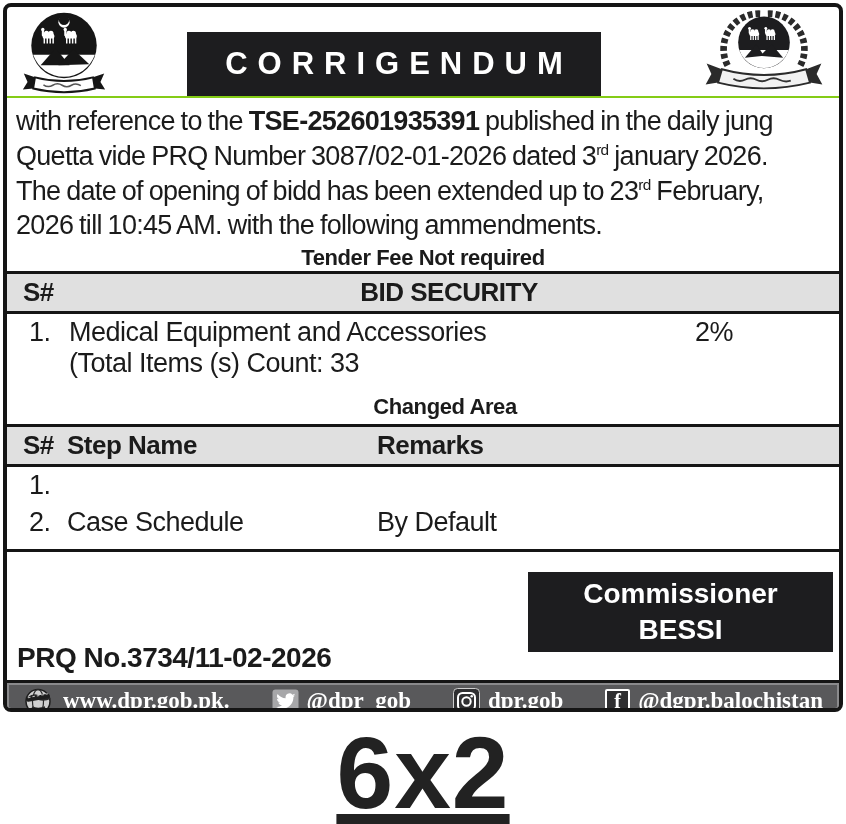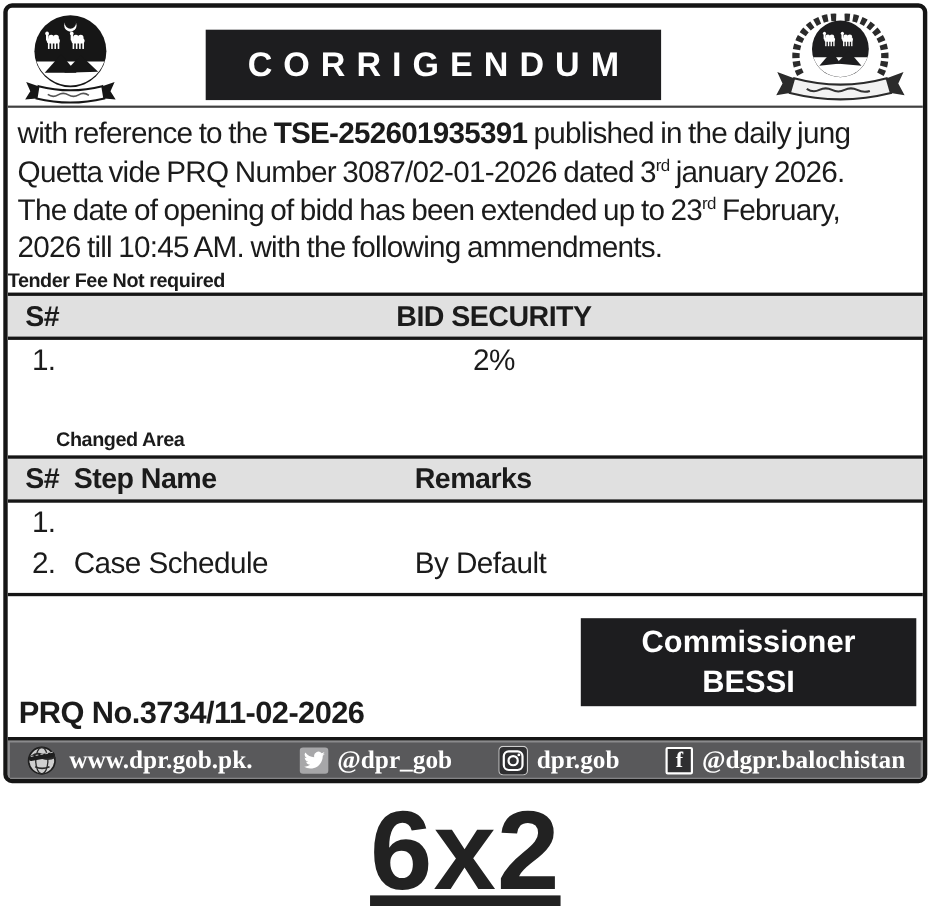--- a/index.html
+++ b/index.html
@@ -7,37 +7,37 @@
     position:relative; width:846px; height:824px; background:#fff;
     font-family:"Liberation Sans", sans-serif; color:#1b1b1b; overflow:hidden;
   }
   .ad {
     position:absolute; left:3px; top:3px; width:840px; height:709px;
     border:4px solid #151515; border-radius:8px; box-sizing:border-box;
     background:#fff; overflow:hidden;
   }
   
   .hdr {
-    display:flex; align-items:center; height:91px; box-sizing:border-box;
-    padding:4px 4px 0 6px; border-bottom:2px solid #404040;
+    display:flex; align-items:flex-end; height:91px; box-sizing:border-box;
+    padding:4px 4px 0 6px; border-bottom:2px solid #84cc16;
   }
   .emblem-left { width:102px; height:86px; flex:none; }
   .title-box {
     margin-left:72px; margin-top:11px; width:414px; height:64px; flex:none;
     background:#1d1d1f; color:#fff; display:flex; align-items:center; justify-content:center;
     font-size:31px; font-weight:bold; letter-spacing:10px; padding-left:10px; box-sizing:border-box;
   }
   .emblem-right { margin-left:auto; width:142px; height:88px; flex:none; }
   
   .para {
     padding:6px 25px 2px 9px; font-size:27px; line-height:1.29;
     letter-spacing:-0.7px; word-spacing:-1px;
   }
   .para sup { font-size:57%; vertical-align:super; line-height:0; }
-  .center-bold { text-align:left; font-weight:bold; font-size:18px; letter-spacing:-0.4px; }
+  .center-bold { text-align:center; font-weight:bold; font-size:22px; letter-spacing:-0.4px; }
   
   .thead {
     display:flex; background:#e0e0e0; border-top:3px solid #151515; border-bottom:3px solid #151515;
     font-weight:bold; font-size:26px; padding:3px 8px; box-sizing:border-box; align-items:center;
     letter-spacing:-0.5px;
   }
   .c1 { width:52px; padding-left:8px; box-sizing:border-box; }
   .t1-c2 { width:530px; padding-left:62px; box-sizing:border-box; }
   .t1-c3 { flex:1; text-align:center; }
   .t2-c2 { width:310px; }
@@ -139,20 +139,24 @@
 
     <div class="center-bold">Tender Fee Not required</div>
 
     <div class="thead">
       <div class="c1">S#</div>
       <div class="t1-c3">BID SECURITY</div>
     </div>
     <div class="t1-body">
       <div class="trow">
         <div class="c1">1.</div>
+        <div class="t1-c2" style="padding-left:2px;">
+          <div>Medical Equipment and Accessories</div>
+          <div>(Total Items (s) Count: 33</div>
+        </div>
         <div class="t1-c3">2%</div>
       </div>
     </div>
 
     <div class="center-bold heading-gap">Changed Area</div>
 
     <div class="thead">
       <div class="c1">S#</div>
       <div class="t2-c2">Step Name</div>
       <div class="t2-c3">Remarks</div>

